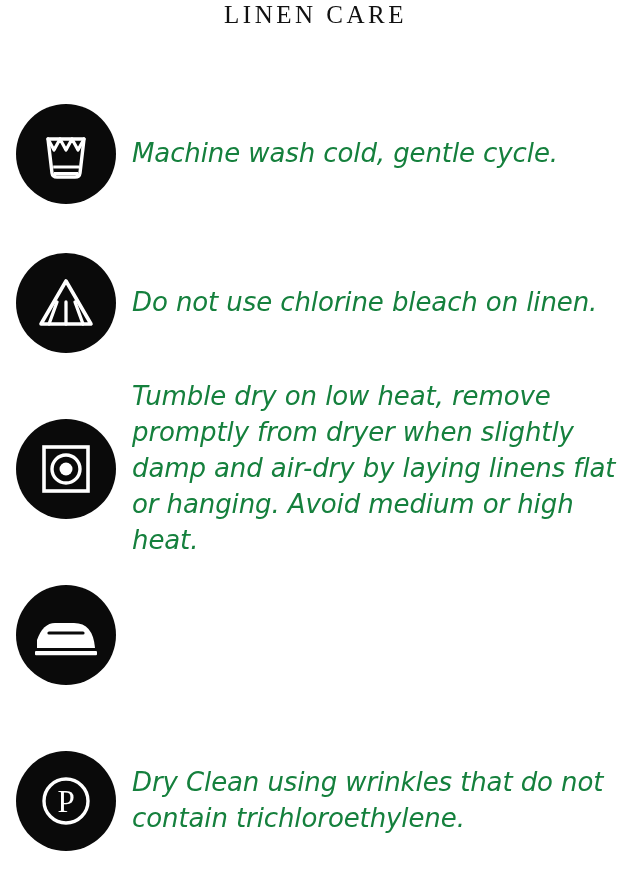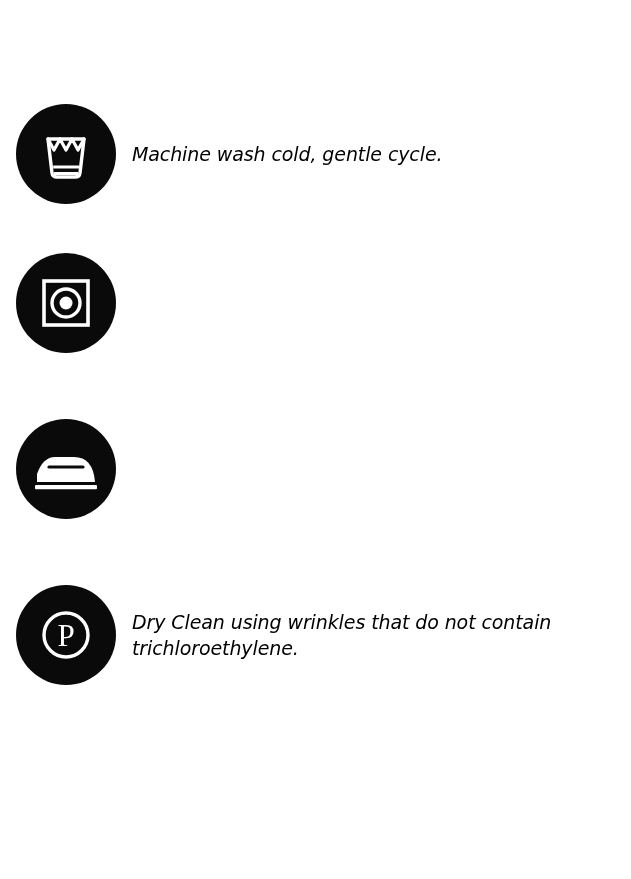--- a/index.html
+++ b/index.html
@@ -60,68 +60,87 @@
     align-items: center;
     justify-content: center;
   }
   .text-cell {
     flex: 1 1 auto;
     padding-right: 12px;
   }
   .care-text {
     font-family: "DejaVu Sans", sans-serif;
     font-style: italic;
-    font-size: 19px;
+    font-size: 26px;
     line-height: 1.38;
-    color: #000000;
+    color: #15803d;
     margin: 0;
     letter-spacing: -0.1px;
   }
   
   .row-1 { height: 132px; }
   .row-2 { height: 166px; }
   .row-3 { height: 166px; }
   .row-4 { height: 166px; }
   .row-5 { height: 166px; }
   svg { display: block; }
 </style>
 </head>
 <body>
 
 <div class="page">
 
+  <h1 class="title">LINEN CARE</h1>
 
   <ul class="care-list">
 
     <li class="care-row row-1">
       <div class="icon-cell">
         <div class="icon-circle">
           <svg width="62" height="62" viewBox="0 0 62 62" aria-hidden="true">
             <path d="M13 16 L49 16 L45 50 Q44.5 54 40 54 L22 54 Q17.5 54 17 50 Z" fill="none" stroke="#ffffff" stroke-width="3.4" stroke-linejoin="round"></path>
             <path d="M13 16 L19 27 L25 16 L31 27 L37 16 L43 27 L49 16" fill="none" stroke="#ffffff" stroke-width="3.2" stroke-linejoin="round" stroke-linecap="round"></path>
             <line x1="18.2" y1="44" x2="44" y2="44" stroke="#ffffff" stroke-width="3"></line>
             <line x1="19" y1="50.5" x2="43.2" y2="50.5" stroke="#ffffff" stroke-width="3"></line>
           </svg>
         </div>
       </div>
       <div class="text-cell">
         <p class="care-text">Machine wash cold, gentle cycle.</p>
       </div>
     </li>
 
+    <li class="care-row row-2">
+      <div class="icon-cell">
+        <div class="icon-circle">
+          <svg width="66" height="62" viewBox="0 0 66 62" aria-hidden="true">
+            <path d="M33 9 L58 52 L8 52 Z" fill="none" stroke="#ffffff" stroke-width="3.6" stroke-linejoin="round"></path>
+            <line x1="24" y1="30" x2="16" y2="52" stroke="#ffffff" stroke-width="3.3" stroke-linecap="round"></line>
+            <line x1="33" y1="30" x2="33" y2="52" stroke="#ffffff" stroke-width="3.3" stroke-linecap="round"></line>
+            <line x1="42" y1="30" x2="50" y2="52" stroke="#ffffff" stroke-width="3.3" stroke-linecap="round"></line>
+          </svg>
+        </div>
+      </div>
+      <div class="text-cell">
+        <p class="care-text">Do not use chlorine bleach on linen.</p>
+      </div>
+    </li>
 
     <li class="care-row row-3">
       <div class="icon-cell">
         <div class="icon-circle">
           <svg width="64" height="64" viewBox="0 0 64 64" aria-hidden="true">
             <rect x="10" y="10" width="44" height="44" fill="none" stroke="#ffffff" stroke-width="3.6"></rect>
             <circle cx="32" cy="32" r="14" fill="none" stroke="#ffffff" stroke-width="3.4"></circle>
             <circle cx="32" cy="32" r="6.5" fill="#ffffff"></circle>
           </svg>
         </div>
+      </div>
+      <div class="text-cell">
+        <p class="care-text">Tumble dry on low heat, remove promptly from dryer when slightly damp and air-dry by laying linens flat or hanging. Avoid medium or high heat.</p>
       </div>
     </li>
 
     <li class="care-row row-4">
       <div class="icon-cell">
         <div class="icon-circle">
           <svg width="70" height="56" viewBox="0 0 70 56" aria-hidden="true">
             <path d="M6 41 L64 41 Q62 16 43 16 L24 16 Q12 16 6 33 Z" fill="#ffffff"></path>
             <rect x="4" y="44" width="62" height="4.2" rx="1" fill="#ffffff"></rect>
             <path d="M18 26 L52 26" stroke="#0a0a0a" stroke-width="3.2" stroke-linecap="round"></path>

